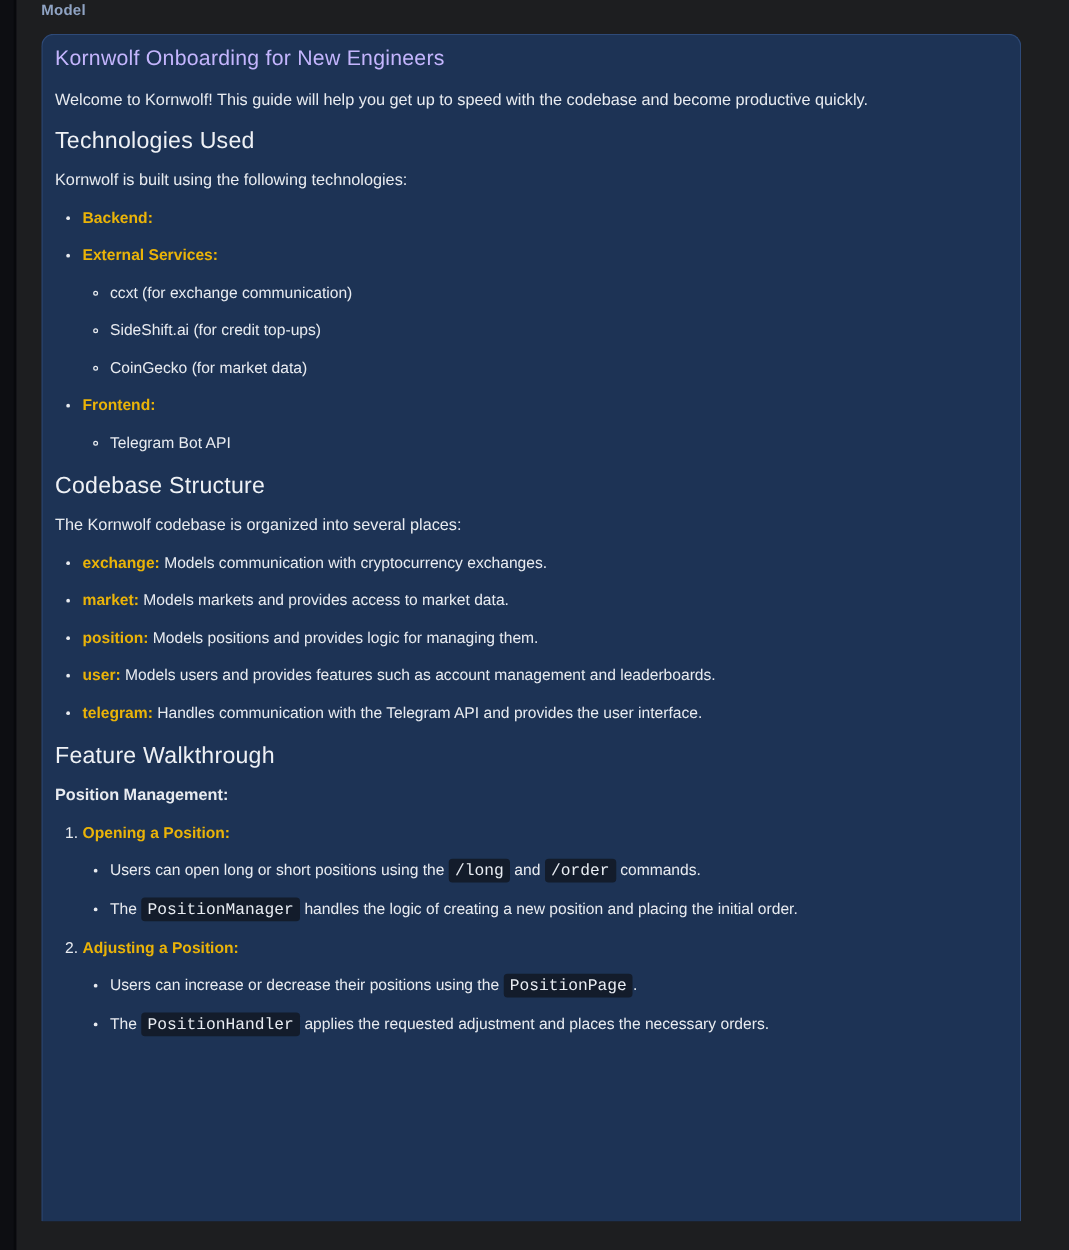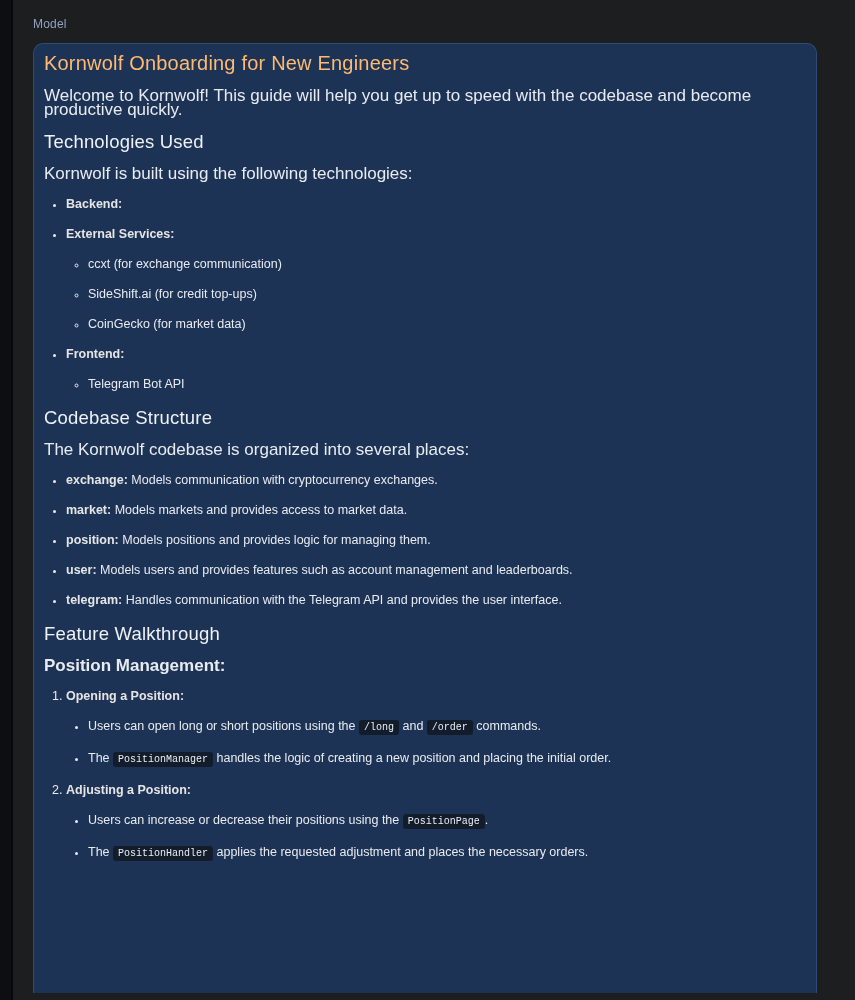--- a/index.html
+++ b/index.html
@@ -13,77 +13,77 @@
     position: absolute; left: 0; top: 0;
     width: 13px; height: 1000px;
     background: #0d0e12;
     border-right: 2px solid #08090c;
   }
   .content-col {
     position: absolute; left: 33px; top: 0;
     width: 784px;
   }
   .model-label {
-    padding-top: 17px;
+    padding-top: 1px;
     font-size: 12px;
-    font-weight: normal;
+    font-weight: bold;
     color: #8fa3c3;
     letter-spacing: 0.2px;
   }
   .response-panel {
     margin-top: 12px;
     width: 784px;
     min-height: 950px;
     background: #1d3355;
     border: 1px solid #2e4a78;
     border-bottom: none;
     border-radius: 10px 10px 0 0;
     padding: 8px 18px 30px 10px;
     color: #e8ebf0;
   }
   h1 {
-    font-size: 20px;
+    font-size: 17px;
     font-weight: 500;
-    color: #fdba74;
+    color: #c4b5fd;
     line-height: 22px;
     margin: 0 0 15px 0;
     letter-spacing: 0.2px;
   }
   h2 {
     font-size: 18.5px;
     font-weight: 500;
     color: #eef1f5;
     line-height: 21px;
     margin: 4px 0 15px 0;
     letter-spacing: 0.2px;
   }
   p {
-    font-size: 17px;
+    font-size: 13px;
     line-height: 14px;
     margin: 14px 0;
   }
   p.bold-lead { font-weight: bold; }
   ul, ol {
     margin: 14px 0;
     padding-left: 22px;
     font-size: 12.5px;
   }
   ul { list-style: disc; }
   ul ul { list-style: circle; padding-left: 22px; margin: 16px 0 0 0; }
   li {
     margin: 16px 0;
     line-height: 14px;
   }
   li::marker { font-size: 11px; }
   ol { padding-left: 22px; }
   ol > li::marker { font-size: 12.5px; }
-  strong { font-weight: bold; color: #e5e5e5; }
+  strong { font-weight: bold; color: #eab308; }
   code {
     font-family: "Liberation Mono", "DejaVu Sans Mono", monospace;
-    font-size: 10px;
+    font-size: 13px;
     background: #131c2b;
     color: #e9edf3;
     padding: 2px 5px;
     border-radius: 3px;
   }
 </style>
 </head>
 <body>
 
 <div class="left-rail"></div>

